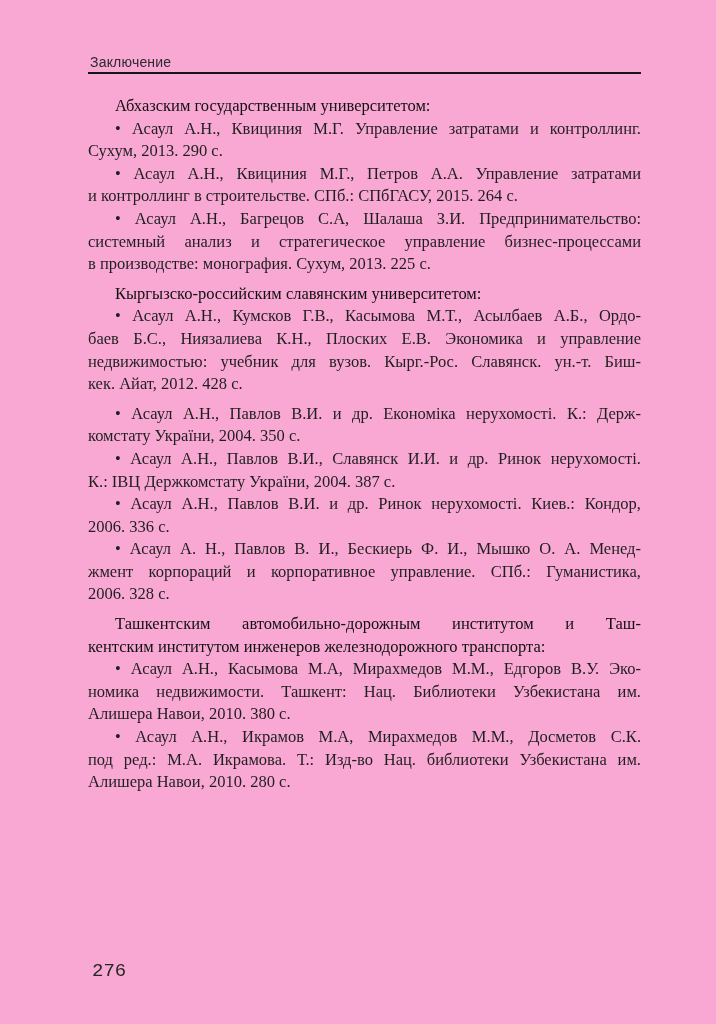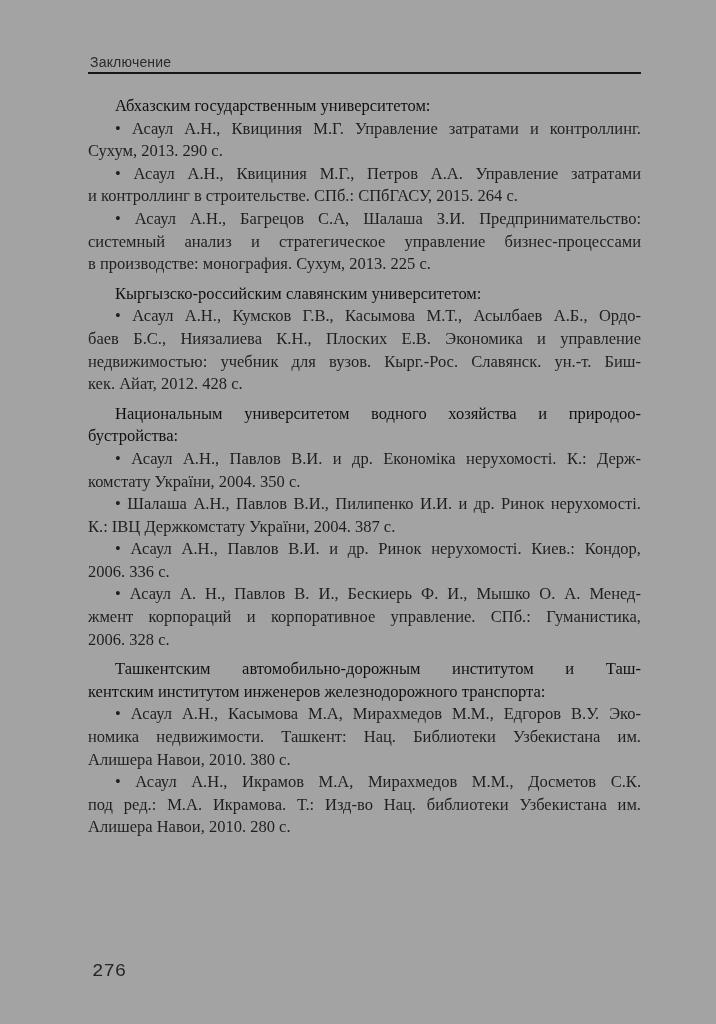--- a/index.html
+++ b/index.html
@@ -11,21 +11,21 @@
     width: 716px;
     height: 1024px;
     position: relative;
     overflow: hidden;
     font-family: "Liberation Serif", "DejaVu Serif", serif;
     color: #1f1f1f;
   }
   .page {
     position: absolute;
     inset: 0;
-    background: #a3a3a3;
+    background: #f9a8d4;
   }
   .running-head {
     position: absolute;
     left: 90px;
     top: 54px;
     font-family: "Liberation Sans", "DejaVu Sans", sans-serif;
     font-size: 14px;
     color: #2b2b2b;
     letter-spacing: 0.2px;
   }
@@ -103,30 +103,26 @@
           <div class="line first">Кыргызско-российским славянским университетом:</div>
         </div>
         <div class="entry">
           <div class="line first jl">• Асаул А.Н., Кумсков Г.В., Касымова М.Т., Асылбаев А.Б., Ордо-</div>
           <div class="line jl">баев Б.С., Ниязалиева К.Н., Плоских Е.В. Экономика и управление</div>
           <div class="line jl">недвижимостью: учебник для вузов. Кырг.-Рос. Славянск. ун.-т. Биш-</div>
           <div class="line">кек. Айат, 2012. 428 с.</div>
         </div>
       </section>
       <section class="biblio-section">
-        <div class="heading">
-          <div class="line first jl">Национальным университетом водного хозяйства и природоо-</div>
-          <div class="line">бустройства:</div>
-        </div>
         <div class="entry">
           <div class="line first jl">• Асаул А.Н., Павлов В.И. и др. Економіка нерухомості. К.: Держ-</div>
           <div class="line">комстату України, 2004. 350 с.</div>
         </div>
         <div class="entry">
-          <div class="line first jl">• Шалаша А.Н., Павлов В.И., Пилипенко И.И. и др. Ринок нерухомості.</div>
+          <div class="line first jl">• Асаул А.Н., Павлов В.И., Славянск И.И. и др. Ринок нерухомості.</div>
           <div class="line">К.: ІВЦ Держкомстату України, 2004. 387 с.</div>
         </div>
         <div class="entry">
           <div class="line first jl">• Асаул А.Н., Павлов В.И. и др. Ринок нерухомості. Киев.: Кондор,</div>
           <div class="line">2006. 336 с.</div>
         </div>
         <div class="entry">
           <div class="line first jl">• Асаул А. Н., Павлов В. И., Бескиерь Ф. И., Мышко О. А. Менед-</div>
           <div class="line jl">жмент корпораций и корпоративное управление. СПб.: Гуманистика,</div>
           <div class="line">2006. 328 с.</div>

